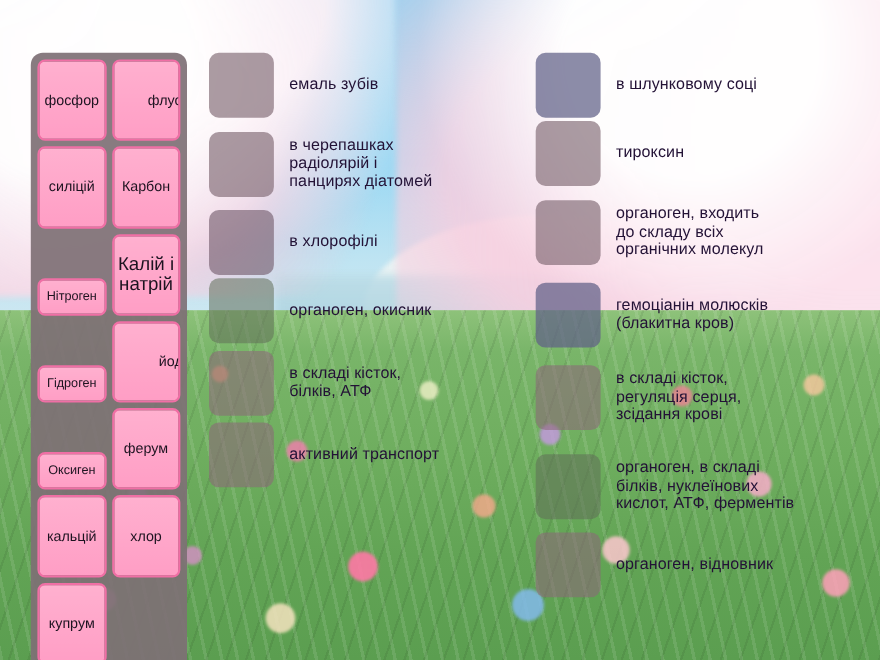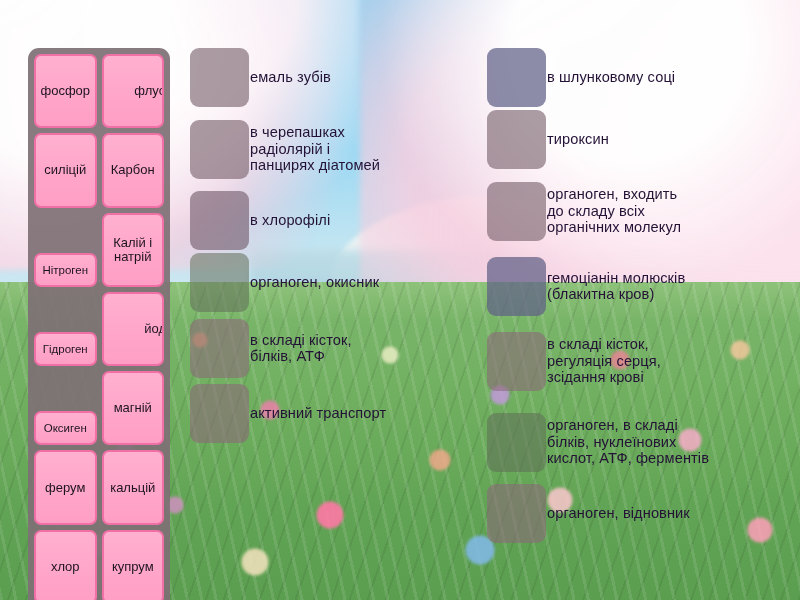--- a/index.html
+++ b/index.html
@@ -96,29 +96,29 @@
     border-radius:7px;
     display:flex; align-items:center; justify-content:center;
     text-align:center;
     color:#1d1320;
     font-size:13px; line-height:1.08;
     padding:1px 2px;
     cursor:pointer;
     overflow:hidden;
   }
   .tile.small { font-size:11.5px;margin-top:40px; }
-  .tile.two   { font-size:13px; }
+  .tile.two   { font-size:17px; }
 
   
   .col { position:absolute; top:48px; width:305px; }
   #col-mid   { left:190px; }
   #col-right { left:487px; }
 
   .def-row {
-    display:flex; align-items:center; gap:1px;
+    display:flex; align-items:center; gap:14px;
     margin-bottom:3px;
   }
   .thumb {
     flex:0 0 auto;
     width:59px; height:59px;
     border-radius:9px;
     background:rgba(120,100,112,.62);
     cursor:pointer;
   }
   .thumb.dusk   { background:rgba(96,96,135,.72); }
@@ -156,21 +156,20 @@
     <div class="tile" style="white-space: pre-line;">фосфор</div>
     <div class="tile" style="white-space: pre-line; padding-left: 44px;">флуор</div>
     <div class="tile" style="white-space: pre-line;">силіцій</div>
     <div class="tile" style="white-space: pre-line;">Карбон</div>
     <div class="tile small" style="white-space: pre-line;">Нітроген</div>
     <div class="tile two" style="white-space: pre-line;">Калій і
 натрій</div>
     <div class="tile small" style="white-space: pre-line;">Гідроген</div>
     <div class="tile" style="white-space: pre-line; padding-left: 47px;">йод</div>
     <div class="tile small" style="white-space: pre-line;">Оксиген</div>
-    <div class="tile" style="white-space: pre-line;">магній</div>
     <div class="tile" style="white-space: pre-line;">ферум</div>
     <div class="tile" style="white-space: pre-line;">кальцій</div>
     <div class="tile" style="white-space: pre-line;">хлор</div>
     <div class="tile" style="white-space: pre-line;">купрум</div>
   </div>
 
 <div class="col" id="col-mid">
     <div class="def-row h1">
       <div class="thumb mauve"></div>
       <div class="def-text">емаль зубів</div>

